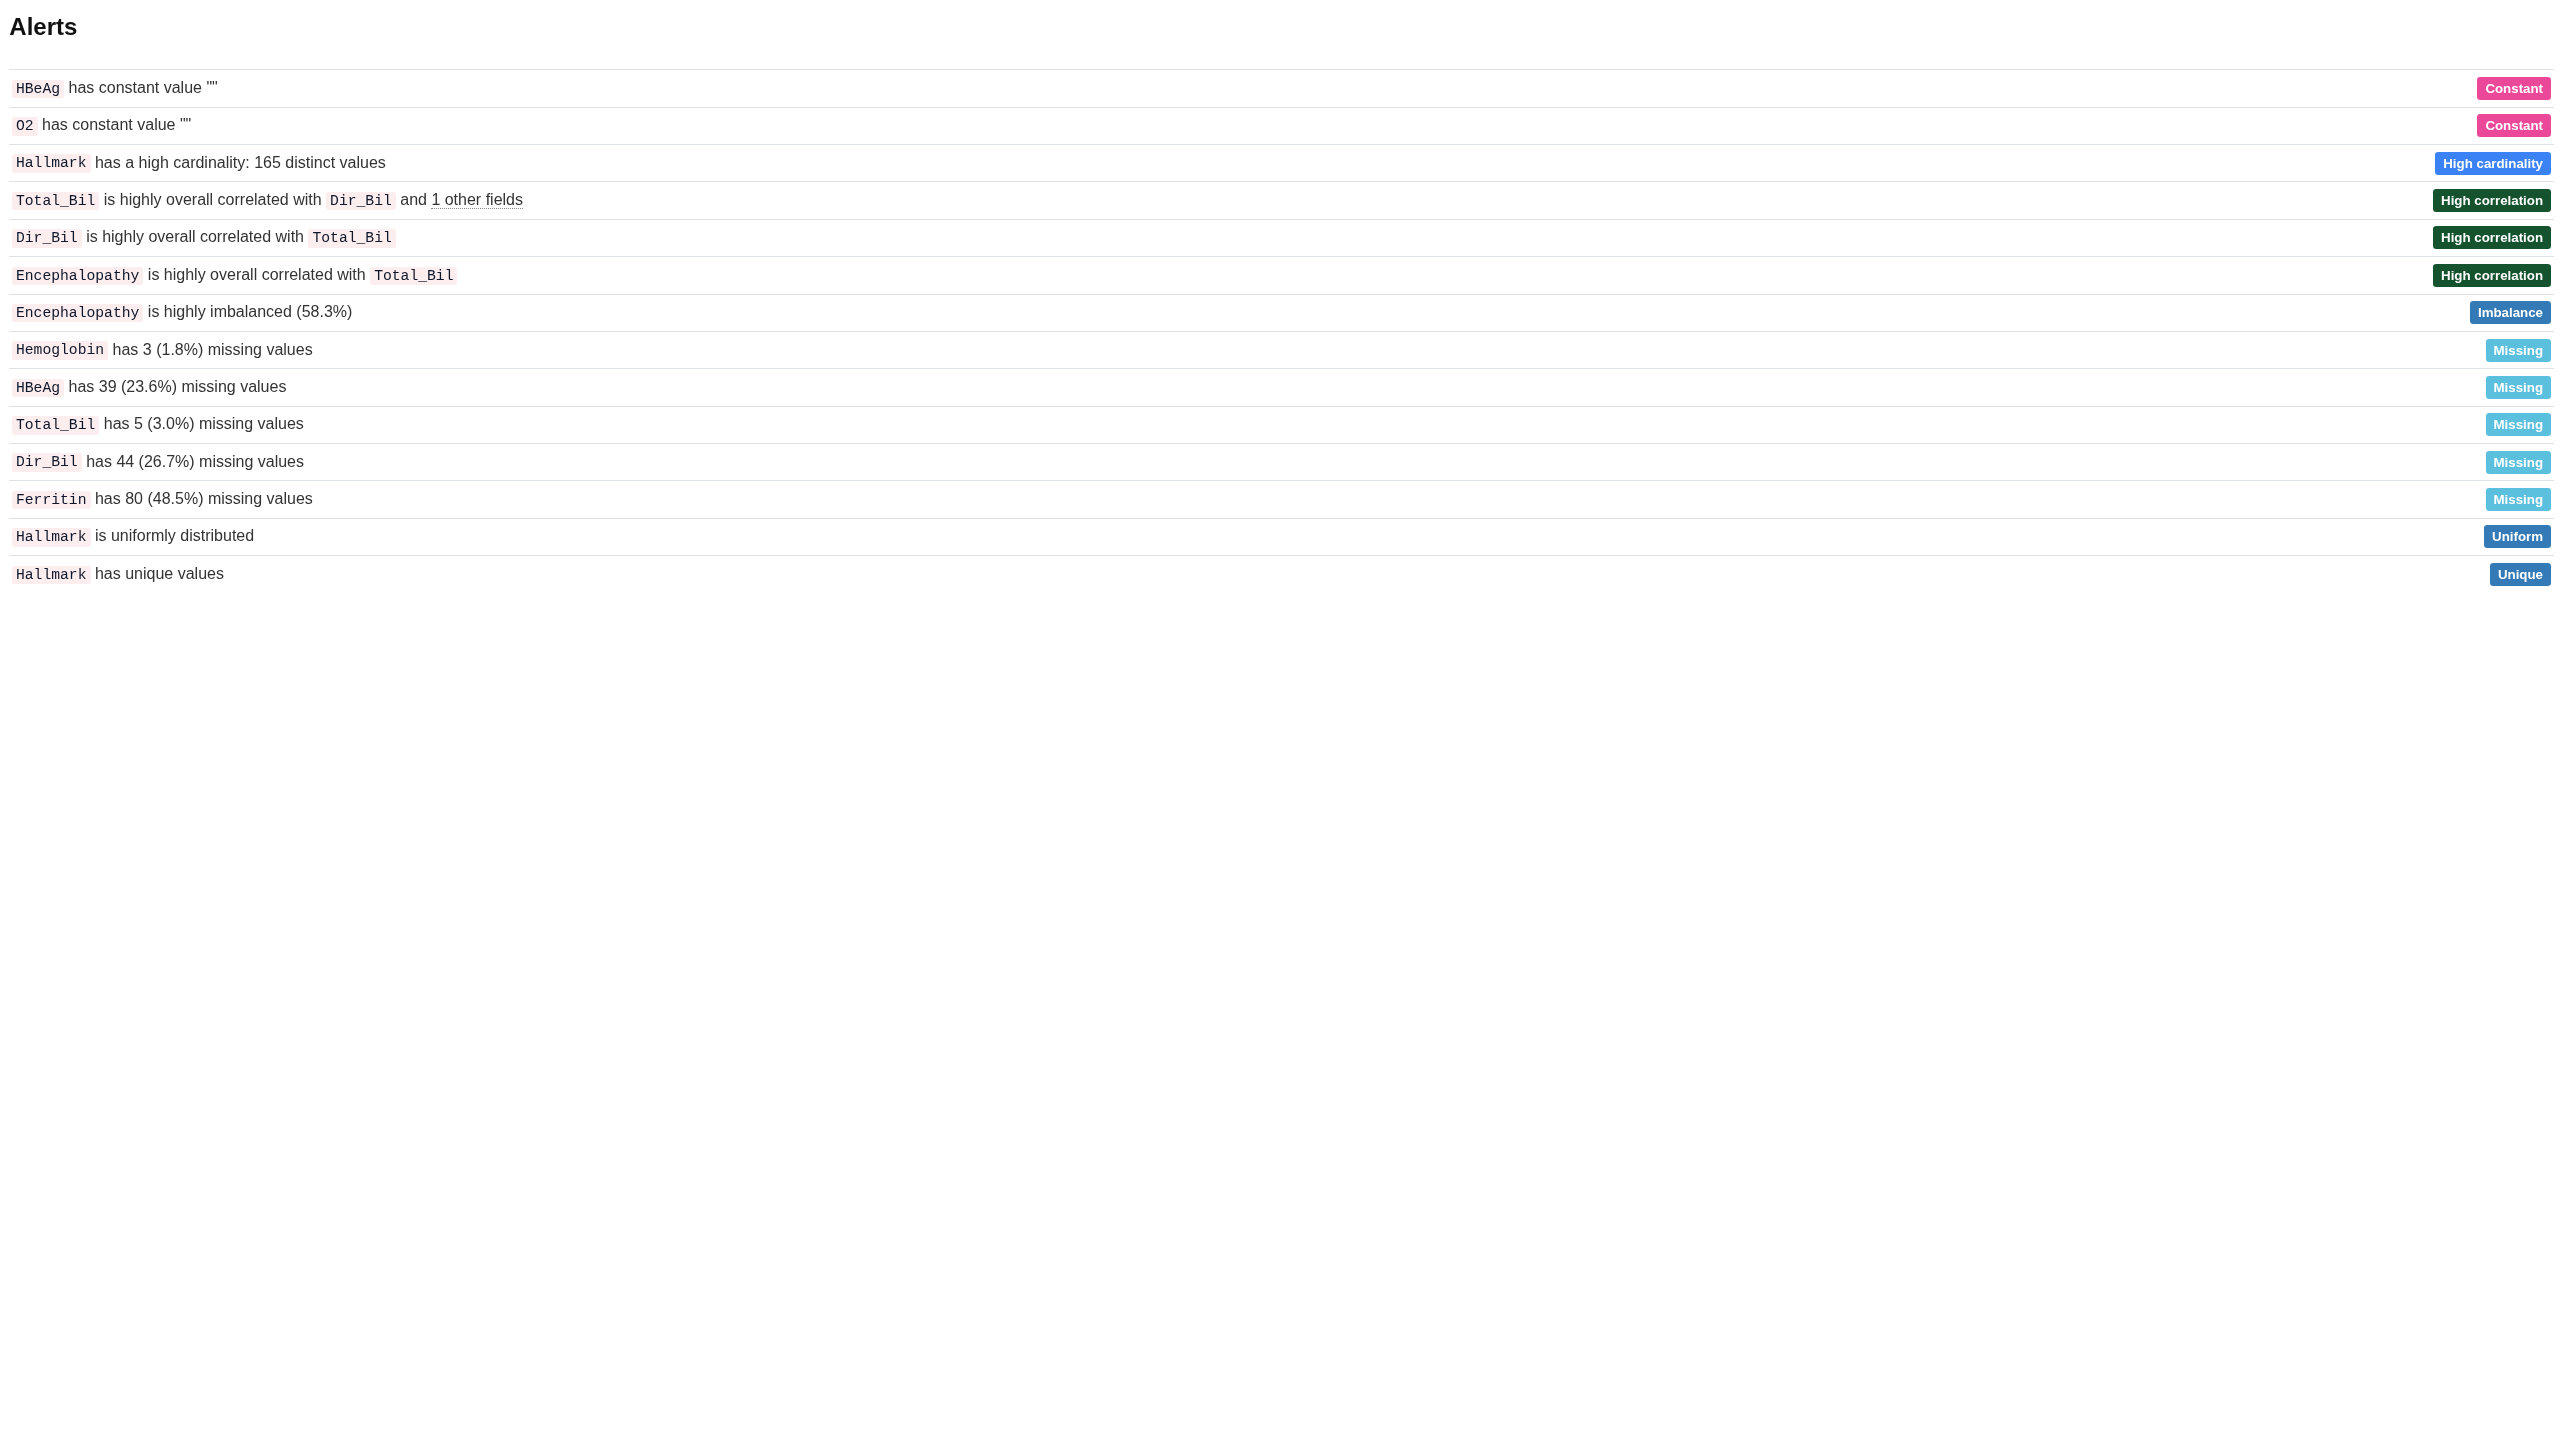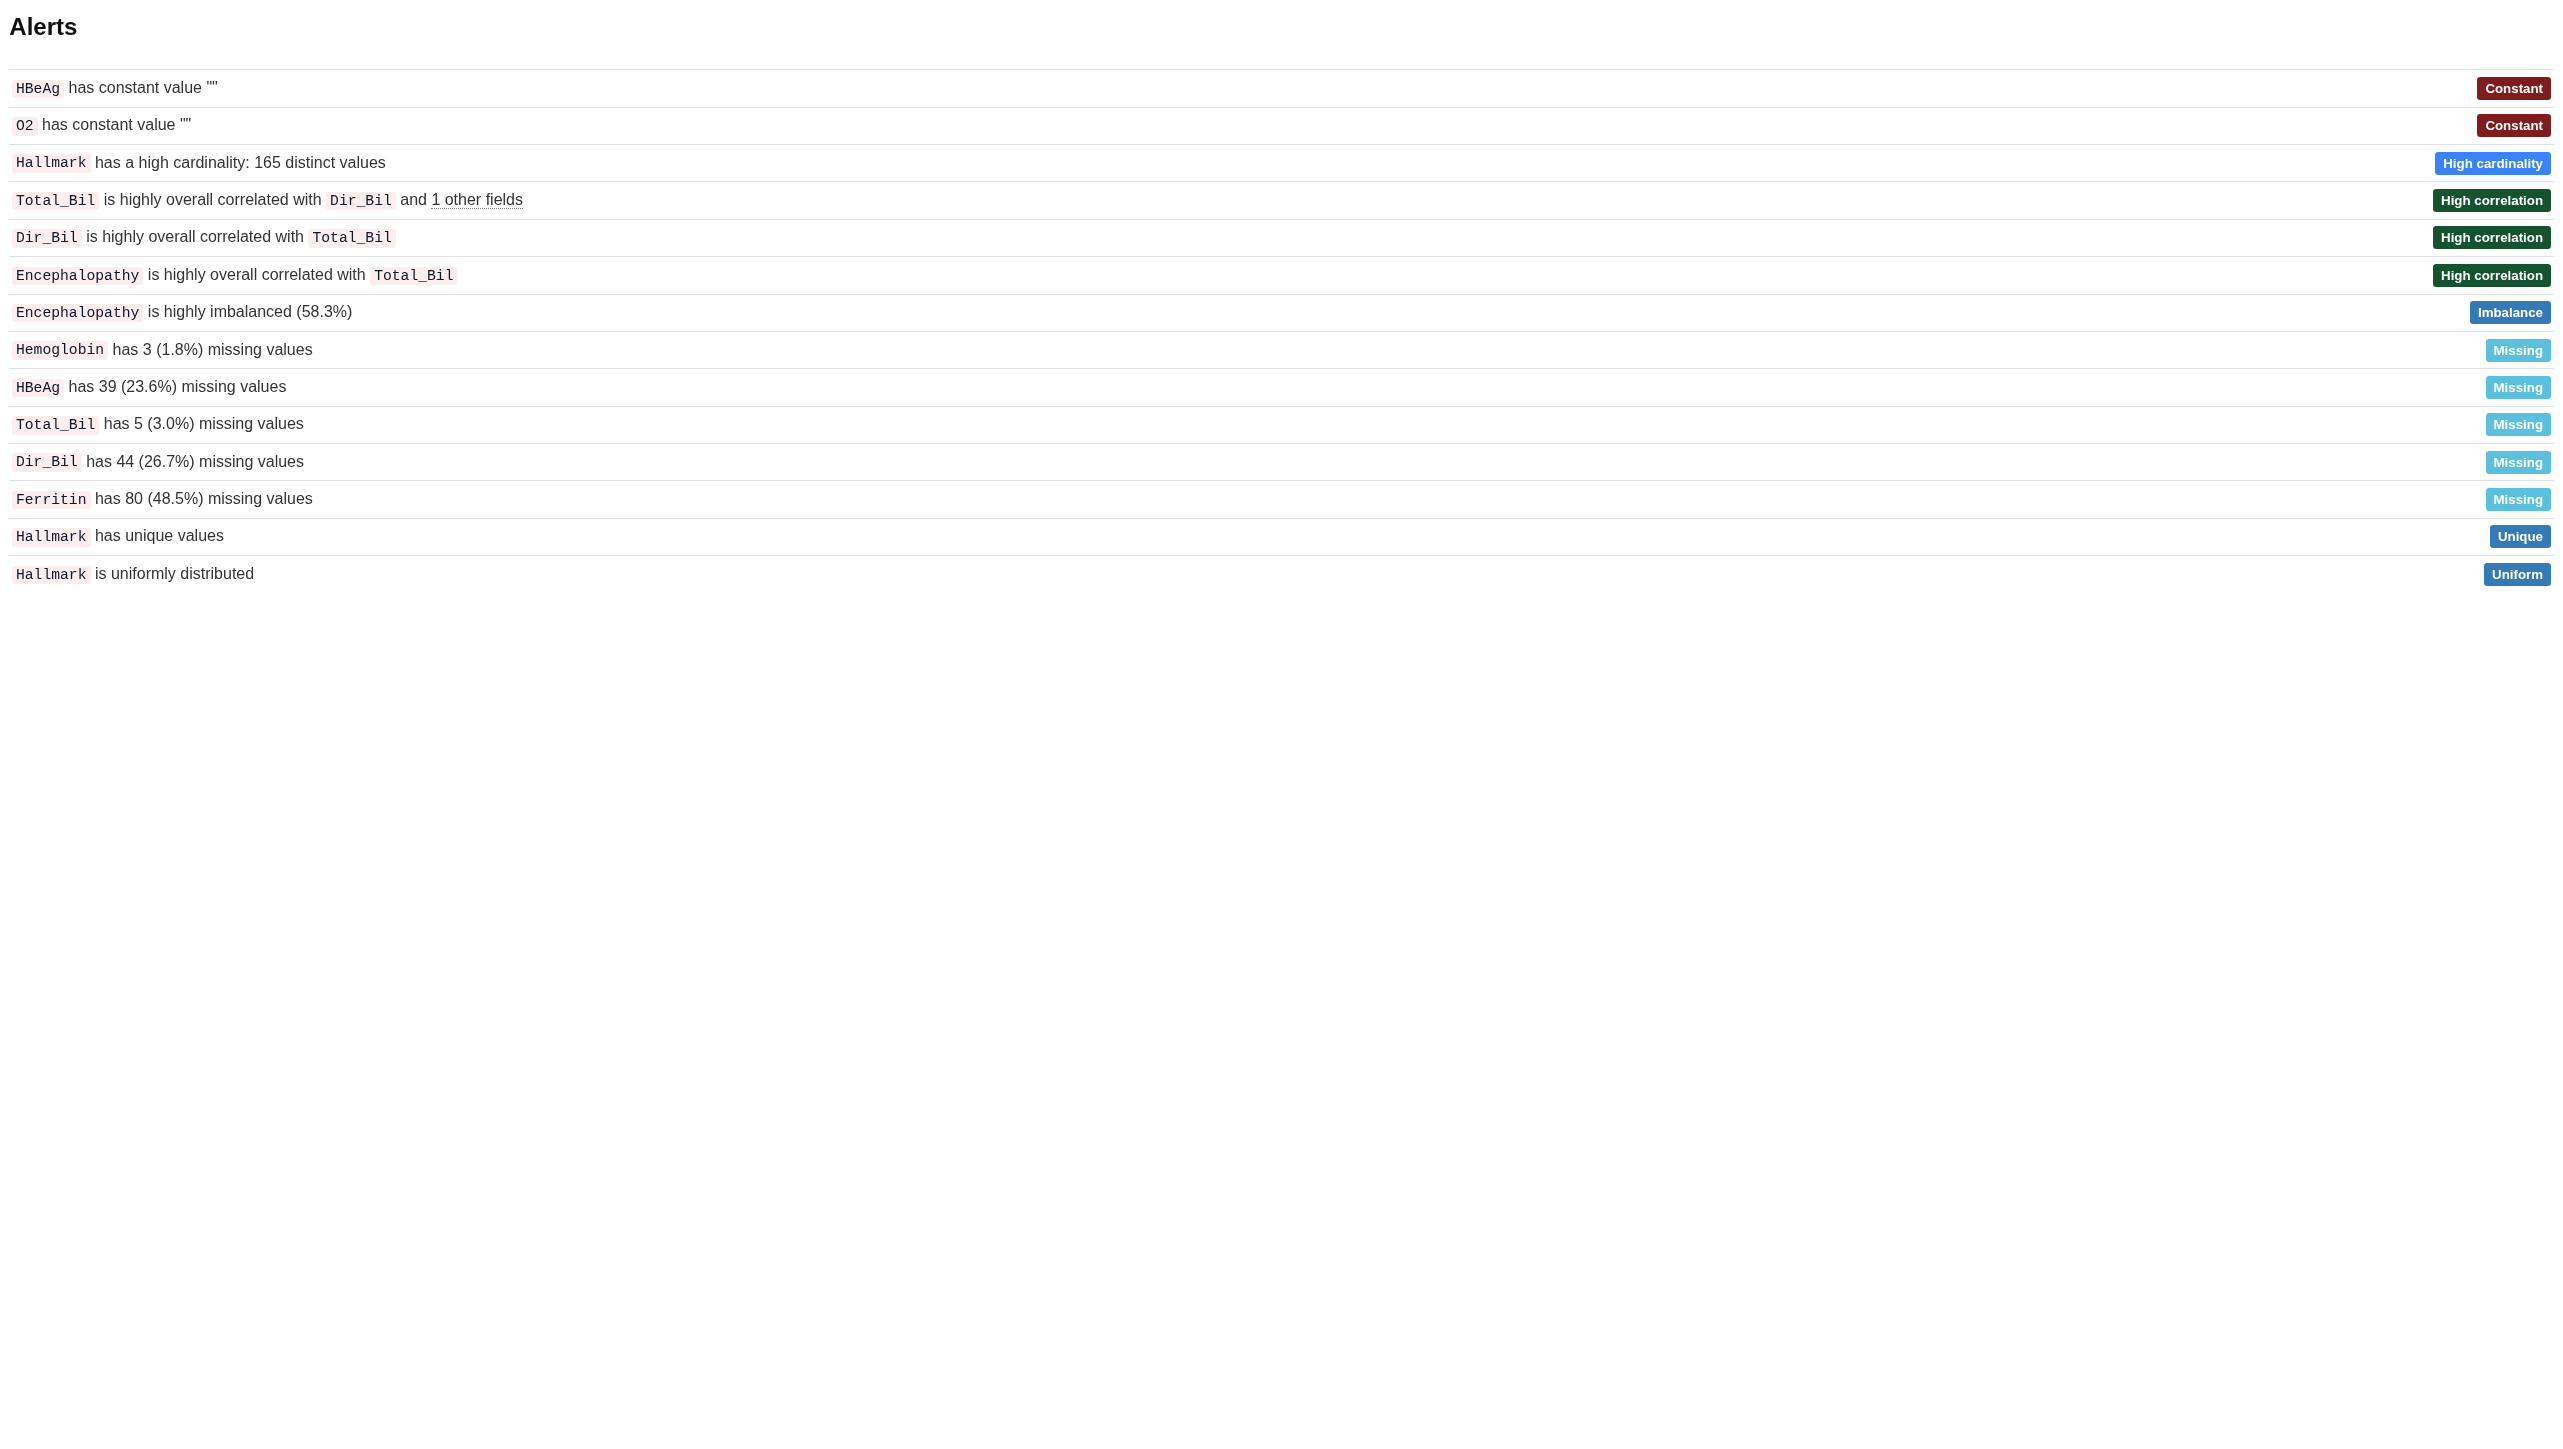--- a/index.html
+++ b/index.html
@@ -49,21 +49,21 @@
   }
   .badge {
     display: inline-block;
     font-size: 13.3px;
     font-weight: 600;
     color: #fff;
     padding: 4px 8px;
     border-radius: 3.3px;
     white-space: nowrap;
   }
-  .badge-constant { background: #7f1d1d; }
+  .badge-constant { background: #ec4899; }
   .badge-high-cardinality { background: #3b82f6; }
   .badge-high-correlation { background: #14532d; }
   .badge-imbalance { background: #337ab7; }
   .badge-missing { background: #5bc0de; }
   .badge-uniform { background: #337ab7; }
   .badge-unique { background: #337ab7; }
 </style>
 </head>
 <body>
 
@@ -113,22 +113,22 @@
       </tr>
       <tr>
         <td class="desc"><code class="var">Dir_Bil</code><span> has 44 (26.7%) missing values</span></td>
         <td class="badge-cell"><span class="badge badge-missing">Missing</span></td>
       </tr>
       <tr>
         <td class="desc"><code class="var">Ferritin</code><span> has 80 (48.5%) missing values</span></td>
         <td class="badge-cell"><span class="badge badge-missing">Missing</span></td>
       </tr>
       <tr>
+        <td class="desc"><code class="var">Hallmark</code><span> is uniformly distributed</span></td>
+        <td class="badge-cell"><span class="badge badge-uniform">Uniform</span></td>
+      </tr>
+      <tr>
         <td class="desc"><code class="var">Hallmark</code><span> has unique values</span></td>
         <td class="badge-cell"><span class="badge badge-unique">Unique</span></td>
-      </tr>
-      <tr>
-        <td class="desc"><code class="var">Hallmark</code><span> is uniformly distributed</span></td>
-        <td class="badge-cell"><span class="badge badge-uniform">Uniform</span></td>
       </tr>
     </tbody>
 </table>
 
 
 </body></html>

